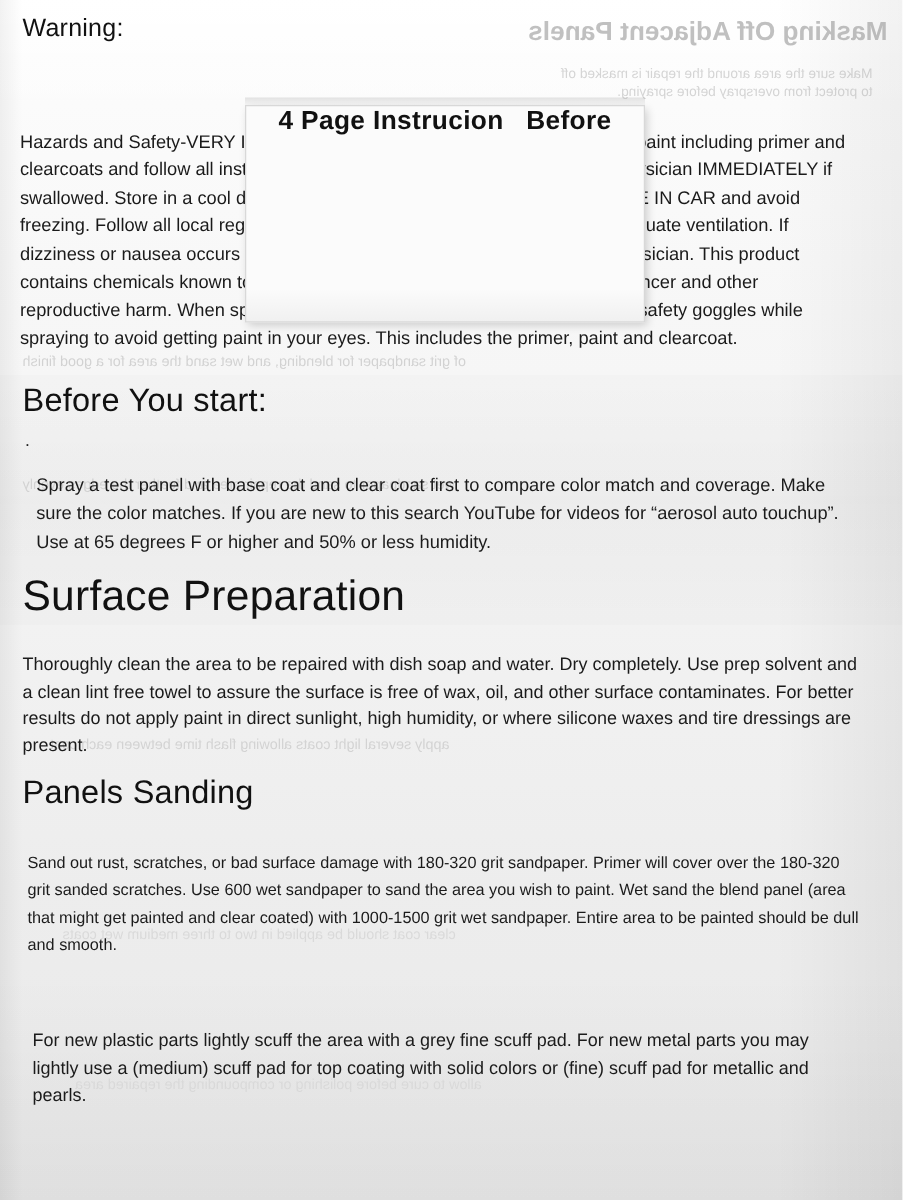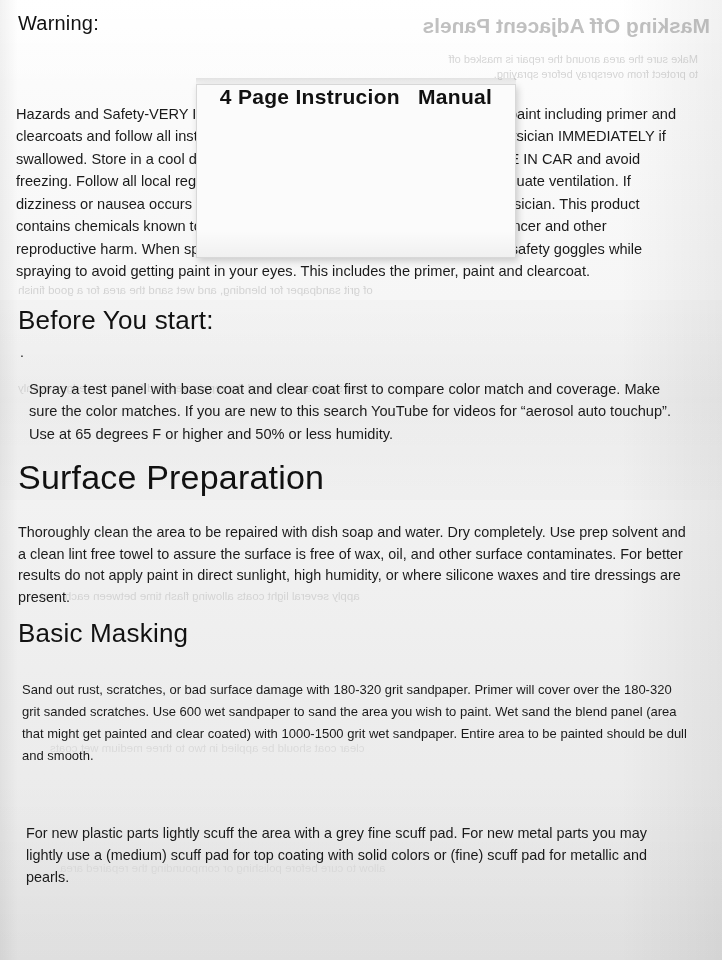--- a/index.html
+++ b/index.html
@@ -287,25 +287,25 @@
     <h1 class="section" id="warning-heading">Warning:</h1>
     <p id="warning-body">Hazards and Safety-VERY IMPORTANT. Read all warnings on the touch-up paint including primer and clearcoats and follow all instructions. Keep out of reach of children. Call a physician IMMEDIATELY if swallowed. Store in a cool dry place between 40F and 120F. DO NOT STORE IN CAR and avoid freezing. Follow all local regulations regarding proper disposal. Use with adequate ventilation. If dizziness or nausea occurs discontinue product use immediately and call physician. This product contains chemicals known to the State of California to cause birth defects, cancer and other reproductive harm. When spraying use an active paint respirator and WEAR safety goggles while spraying to avoid getting paint in your eyes. This includes the primer, paint and clearcoat.</p>
 
     <h1 class="section" id="before-heading">Before You start:</h1>
     <div id="before-dot">.</div>
     <p id="before-body">Spray a test panel with base coat and clear coat first to compare color match and coverage. Make sure the color matches.  If you are new to this search YouTube for videos for “aerosol auto touchup”.  Use at 65 degrees F or higher and 50% or less humidity.</p>
 
     <h1 class="section" id="surface-heading">Surface Preparation</h1>
     <p id="surface-body">Thoroughly clean the area to be repaired with dish soap and water.  Dry completely. Use prep solvent and a clean lint free towel to assure the surface is free of wax, oil, and other surface contaminates. For better results do not apply paint in direct sunlight, high humidity, or where silicone waxes and tire dressings are present.</p>
 
-    <h1 class="section" id="sanding-heading">Basic Masking</h1>
+    <h1 class="section" id="sanding-heading">Panels Sanding</h1>
     <p id="sanding-body">Sand out rust, scratches, or bad surface damage with 180-320 grit sandpaper. Primer will cover over the 180-320 grit sanded scratches. Use 600 wet sandpaper to sand the area you wish to paint. Wet sand the blend panel (area that might get painted and clear coated) with 1000-1500 grit wet sandpaper. Entire area to be painted should be dull and smooth.</p>
     <p id="sanding-body-2">For new plastic parts lightly scuff the area with a grey fine scuff pad. For new metal parts you may lightly use a (medium) scuff pad for top coating with solid colors or (fine) scuff pad for metallic and pearls.</p>
 
   </div>
 
   <div id="card-shadow-top"></div>
   <div id="overlay-card">
     <div class="card-line">4 Page Instrucion</div>
-    <div class="card-line">Manual</div>
+    <div class="card-line">Before</div>
   </div>
 
 </div>
 
 </body></html>

